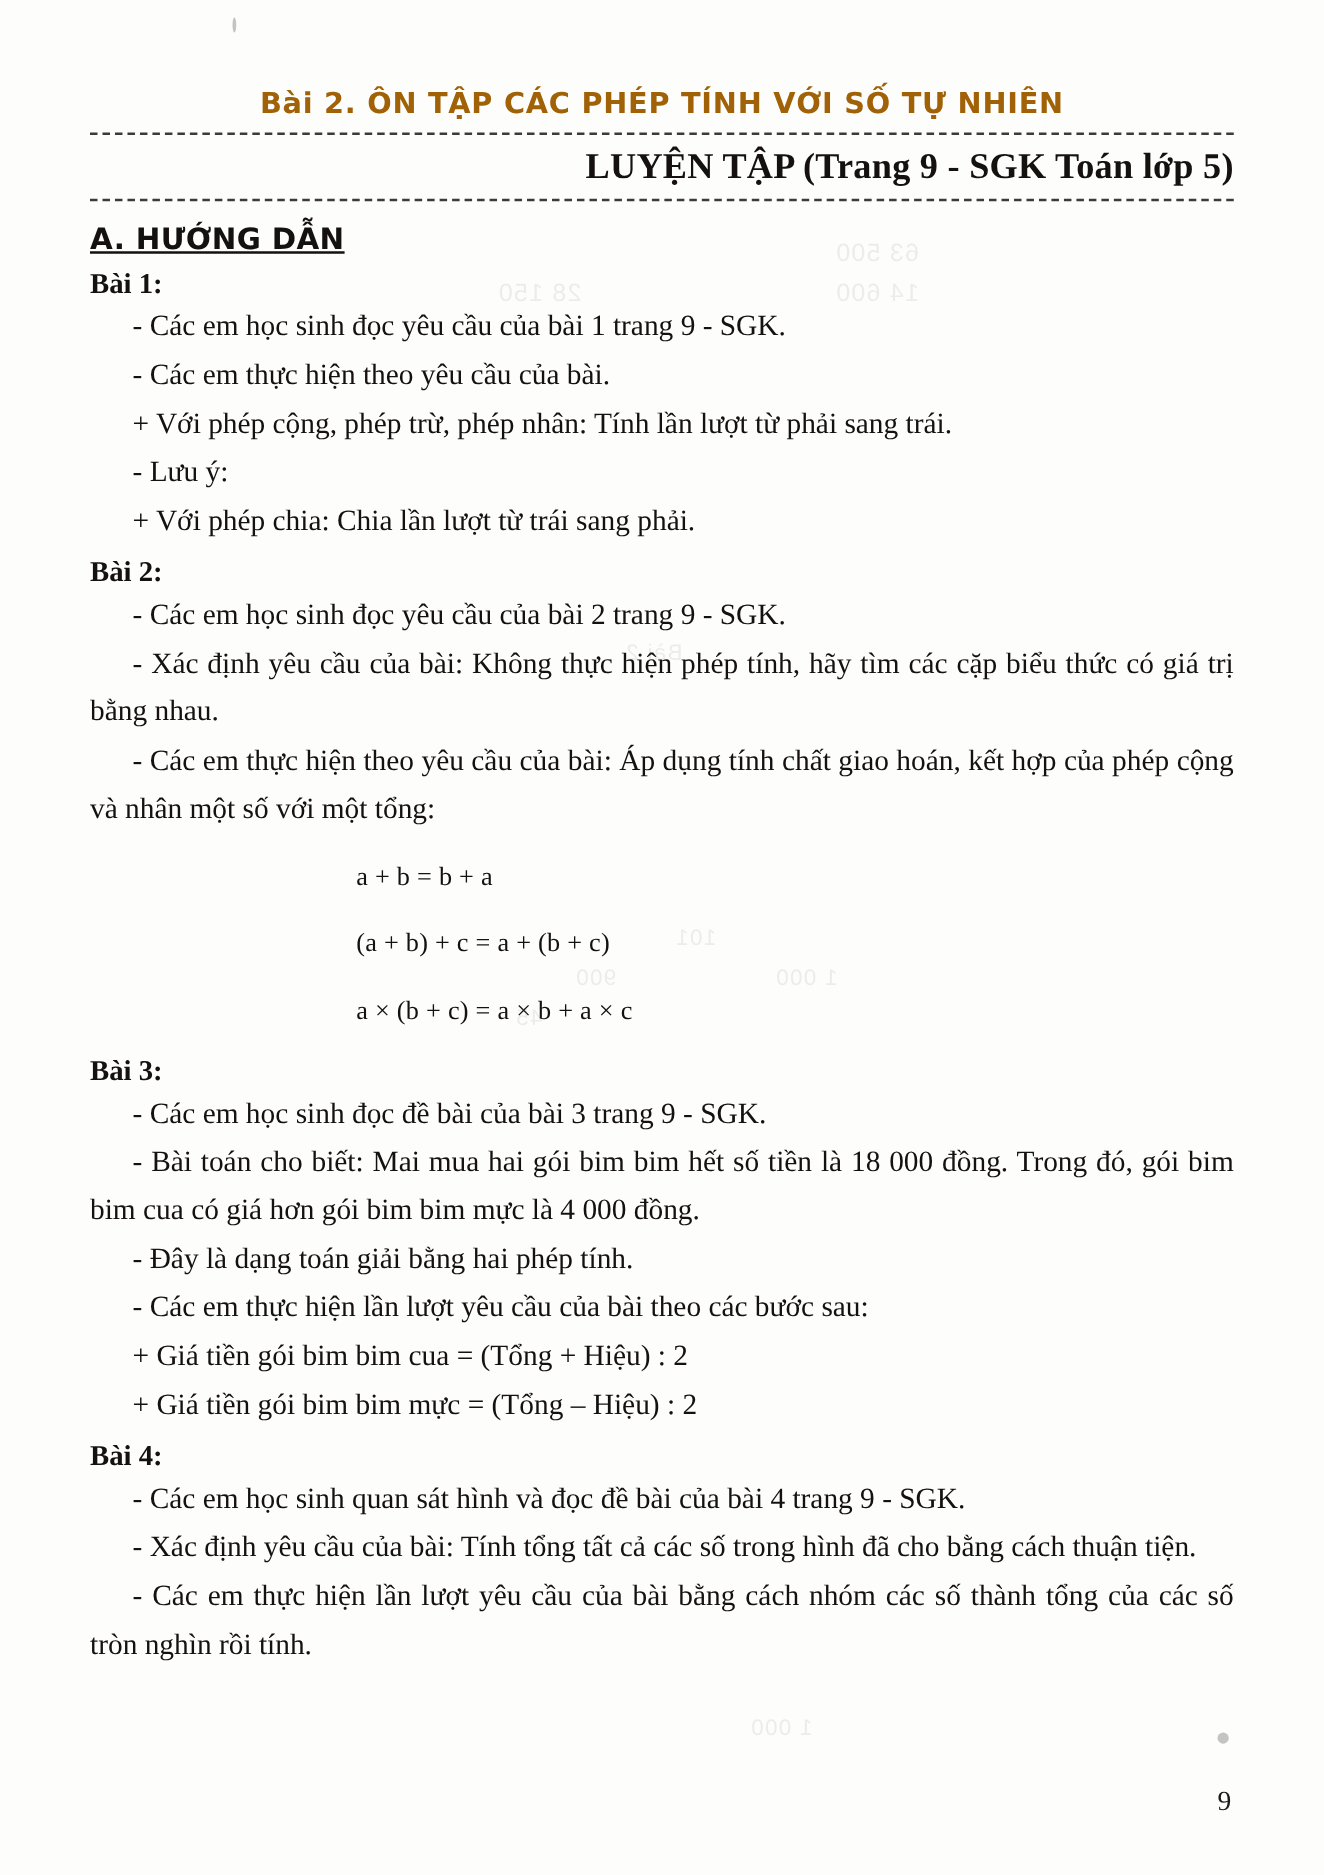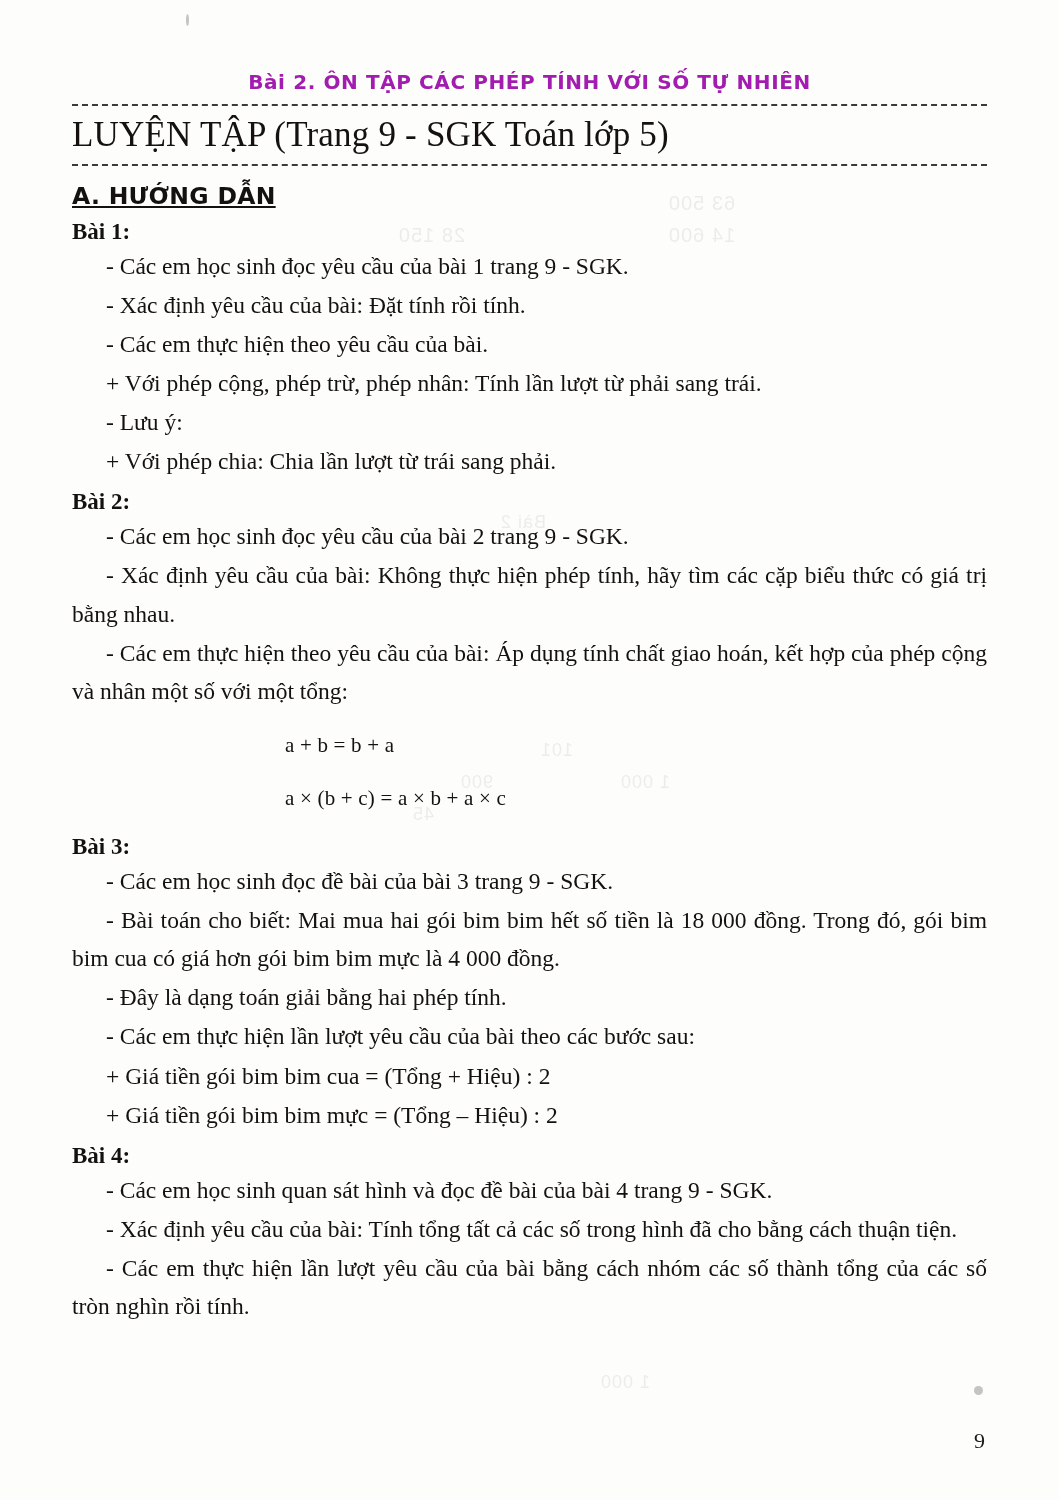--- a/index.html
+++ b/index.html
@@ -30,35 +30,35 @@
     transform: scaleX(-1);
     pointer-events: none;
     user-select: none;
     white-space: nowrap;
   }
   h1.doc-title {
     margin: 0 0 10px 0;
     text-align: center;
     font-family: "DejaVu Sans", sans-serif;
     font-weight: bold;
-    font-size: 20px;
+    font-size: 23px;
     letter-spacing: 0.6px;
-    color: #a21caf;
+    color: #a16207;
   }
   .rule {
     border: 0;
     border-top: 2px dashed #1a1a1a;
     margin: 0;
     opacity: 0.85;
   }
   .subtitle {
-    text-align: left;
+    text-align: right;
     font-family: "Liberation Serif", serif;
-    font-weight: normal;
-    font-size: 35px;
+    font-weight: bold;
+    font-size: 29px;
     margin: 9px 0 9px 0;
     letter-spacing: 0.2px;
   }
   .section-head {
     font-family: "DejaVu Sans", sans-serif;
     font-weight: bold;
     font-size: 23.5px;
     margin: 16px 0 6px 0;
     letter-spacing: 0.3px;
     text-decoration: underline;
@@ -121,33 +121,33 @@
   <h1 class="doc-title">Bài 2. ÔN TẬP CÁC PHÉP TÍNH VỚI SỐ TỰ NHIÊN</h1>
   <hr class="rule">
   <div class="subtitle">LUYỆN TẬP (Trang 9 - SGK Toán lớp 5)</div>
   <hr class="rule">
 
   <div class="section-head">A. HƯỚNG DẪN</div>
 
   <div>
     <div class="bai-head">Bài 1:</div>
     <p class="line">- Các em học sinh đọc yêu cầu của bài 1 trang 9 - SGK.</p>
-    <p class="line">- Xác định yêu cầu của bài: Đặt tính rồi tính.</p>
     <p class="line">- Các em thực hiện theo yêu cầu của bài.</p>
     <p class="line">+ Với phép cộng, phép trừ, phép nhân: Tính lần lượt từ phải sang trái.</p>
     <p class="line">- Lưu ý:</p>
     <p class="line">+ Với phép chia: Chia lần lượt từ trái sang phải.</p>
   </div>
 
   <div>
     <div class="bai-head">Bài 2:</div>
     <p class="line">- Các em học sinh đọc yêu cầu của bài 2 trang 9 - SGK.</p>
     <p class="line">- Xác định yêu cầu của bài: Không thực hiện phép tính, hãy tìm các cặp biểu thức có giá trị bằng nhau.</p>
     <p class="line">- Các em thực hiện theo yêu cầu của bài: Áp dụng tính chất giao hoán, kết hợp của phép cộng và nhân một số với một tổng:</p>
     <p class="formula">a + b = b + a</p>
+    <p class="formula">(a + b) + c = a + (b + c)</p>
     <p class="formula">a × (b + c) = a × b + a × c</p>
   </div>
 
   <div>
     <div class="bai-head">Bài 3:</div>
     <p class="line">- Các em học sinh đọc đề bài của bài 3 trang 9 - SGK.</p>
     <p class="line">- Bài toán cho biết: Mai mua hai gói bim bim hết số tiền là 18 000 đồng. Trong đó, gói bim bim cua có giá hơn gói bim bim mực là 4 000 đồng.</p>
     <p class="line">- Đây là dạng toán giải bằng hai phép tính.</p>
     <p class="line">- Các em thực hiện lần lượt yêu cầu của bài theo các bước sau:</p>
     <p class="line">+ Giá tiền gói bim bim cua = (Tổng + Hiệu) : 2</p>

